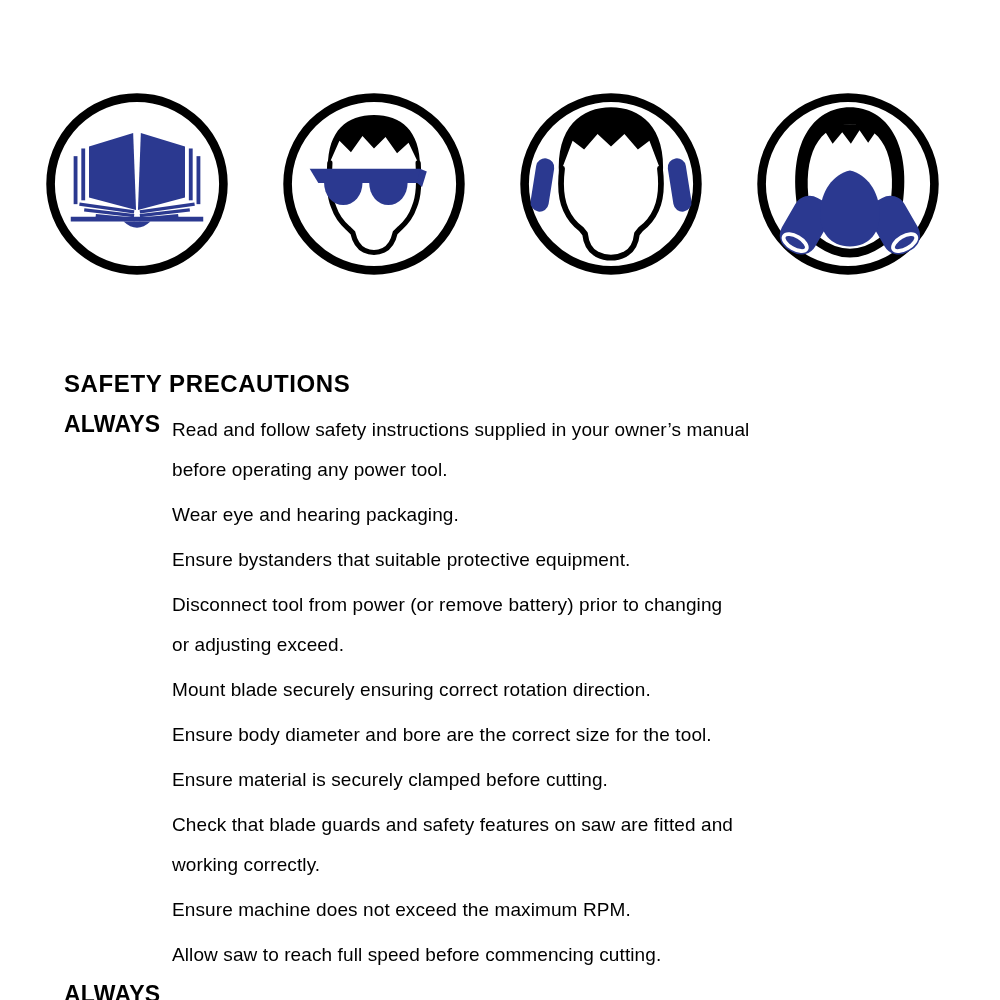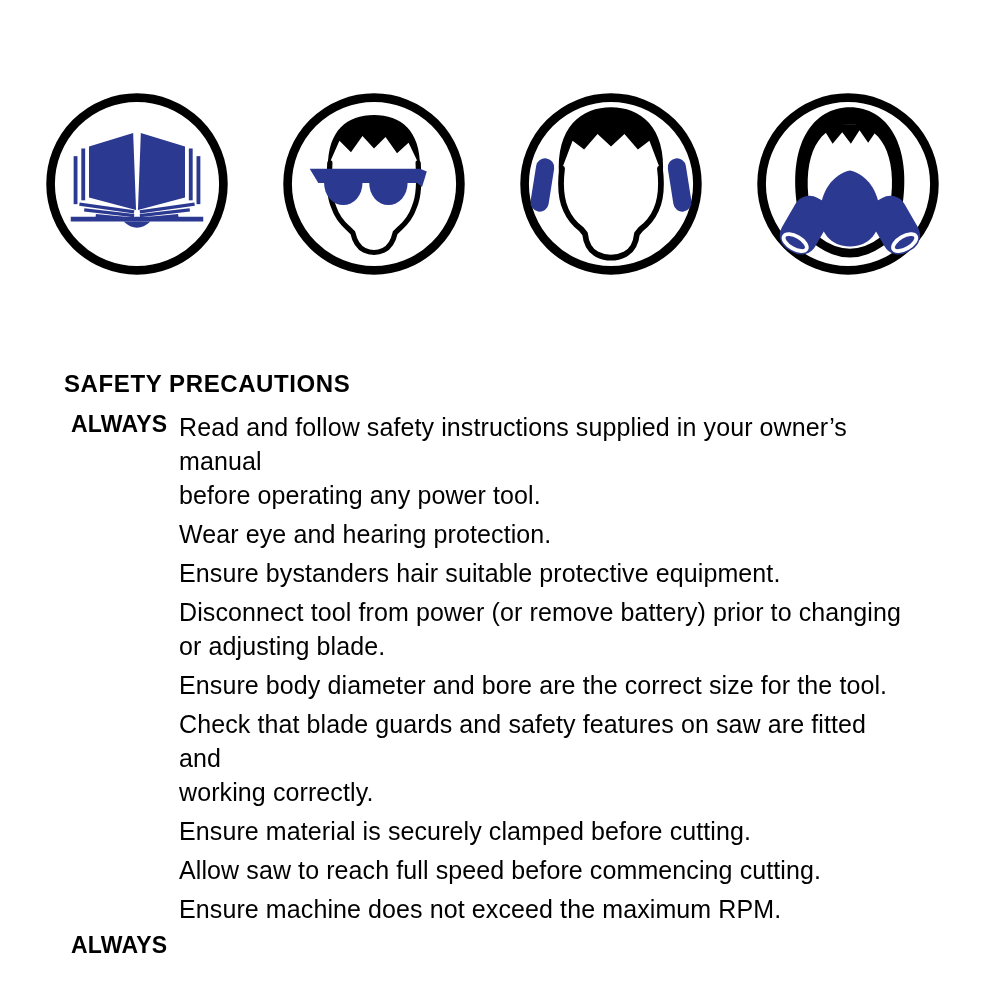--- a/index.html
+++ b/index.html
@@ -27,31 +27,31 @@
   .heading{
     font-size:24px;
     font-weight:bold;
     line-height:26px;
     letter-spacing:0.6px;
     margin:0 0 13px 0;
   }
   .row{
     display:grid;
     grid-template-columns:108px 1fr;
-    margin:0 0 5px 7px;
+    margin:0 0 5px 0;
   }
   .row-label{
     font-size:23px;
     font-weight:bold;
     line-height:28px;
     letter-spacing:0.2px;
   }
   .row-text{
-    font-size:25px;
-    line-height:34px;
+    font-size:19px;
+    line-height:40px;
     letter-spacing:0.1px;
     white-space:pre-line;
     max-width:750px;
   }
 </style>
 </head>
 <body>
 
 <div class="sheet">
 
@@ -128,51 +128,55 @@
   <div class="content">
     <h1 class="heading">SAFETY PRECAUTIONS</h1>
 
     <div class="row">
       <div class="row-label">ALWAYS</div>
       <div class="row-text">Read and follow safety instructions supplied in your owner’s manual
 before operating any power tool.</div>
     </div>
     <div class="row">
       <div class="row-label"></div>
-      <div class="row-text">Wear eye and hearing protection.</div>
+      <div class="row-text">Wear eye and hearing packaging.</div>
     </div>
     <div class="row">
       <div class="row-label"></div>
-      <div class="row-text">Ensure bystanders hair suitable protective equipment.</div>
+      <div class="row-text">Ensure bystanders that suitable protective equipment.</div>
     </div>
     <div class="row">
       <div class="row-label"></div>
       <div class="row-text">Disconnect tool from power (or remove battery) prior to changing
-or adjusting blade.</div>
+or adjusting exceed.</div>
+    </div>
+    <div class="row">
+      <div class="row-label"></div>
+      <div class="row-text">Mount blade securely ensuring correct rotation direction.</div>
     </div>
     <div class="row">
       <div class="row-label"></div>
       <div class="row-text">Ensure body diameter and bore are the correct size for the tool.</div>
+    </div>
+    <div class="row">
+      <div class="row-label"></div>
+      <div class="row-text">Ensure material is securely clamped before cutting.</div>
     </div>
     <div class="row">
       <div class="row-label"></div>
       <div class="row-text">Check that blade guards and safety features on saw are fitted and
 working correctly.</div>
     </div>
     <div class="row">
       <div class="row-label"></div>
-      <div class="row-text">Ensure material is securely clamped before cutting.</div>
+      <div class="row-text">Ensure machine does not exceed the maximum RPM.</div>
     </div>
     <div class="row">
       <div class="row-label"></div>
       <div class="row-text">Allow saw to reach full speed before commencing cutting.</div>
-    </div>
-    <div class="row">
-      <div class="row-label"></div>
-      <div class="row-text">Ensure machine does not exceed the maximum RPM.</div>
     </div>
 
     <div class="row">
       <div class="row-label">ALWAYS</div>
     </div>
   </div>
 
 </div>
 
 </body></html>

